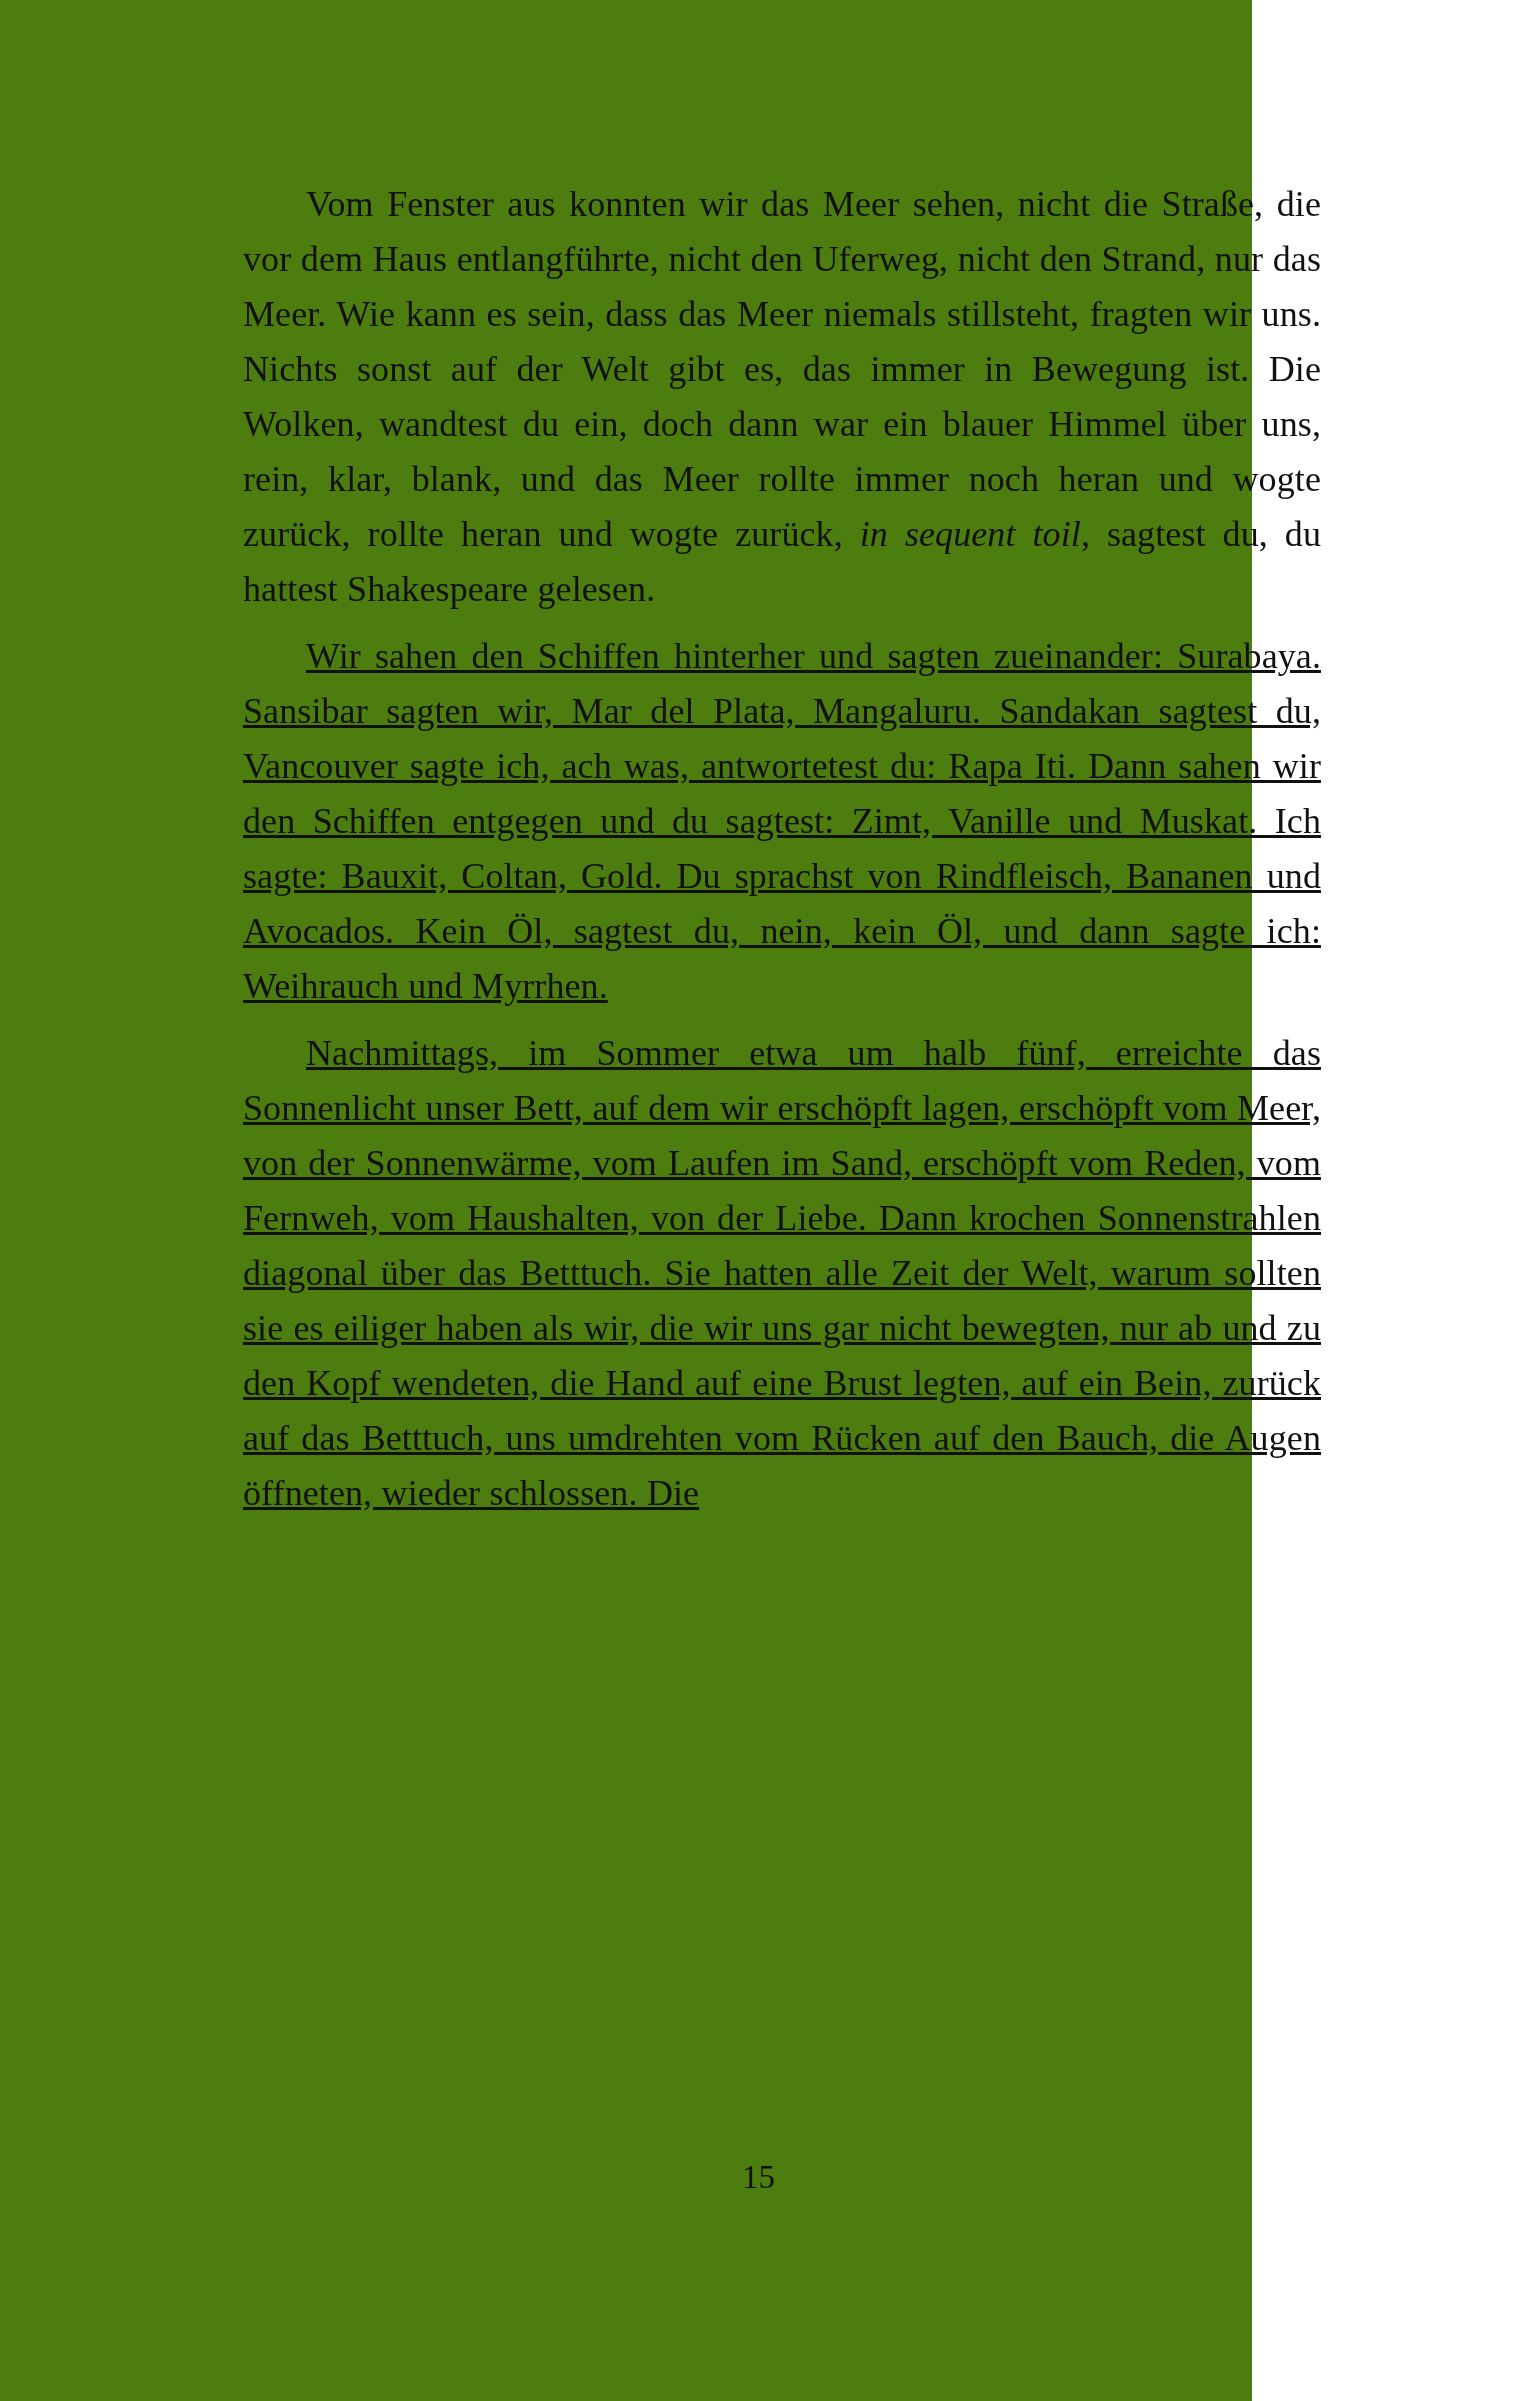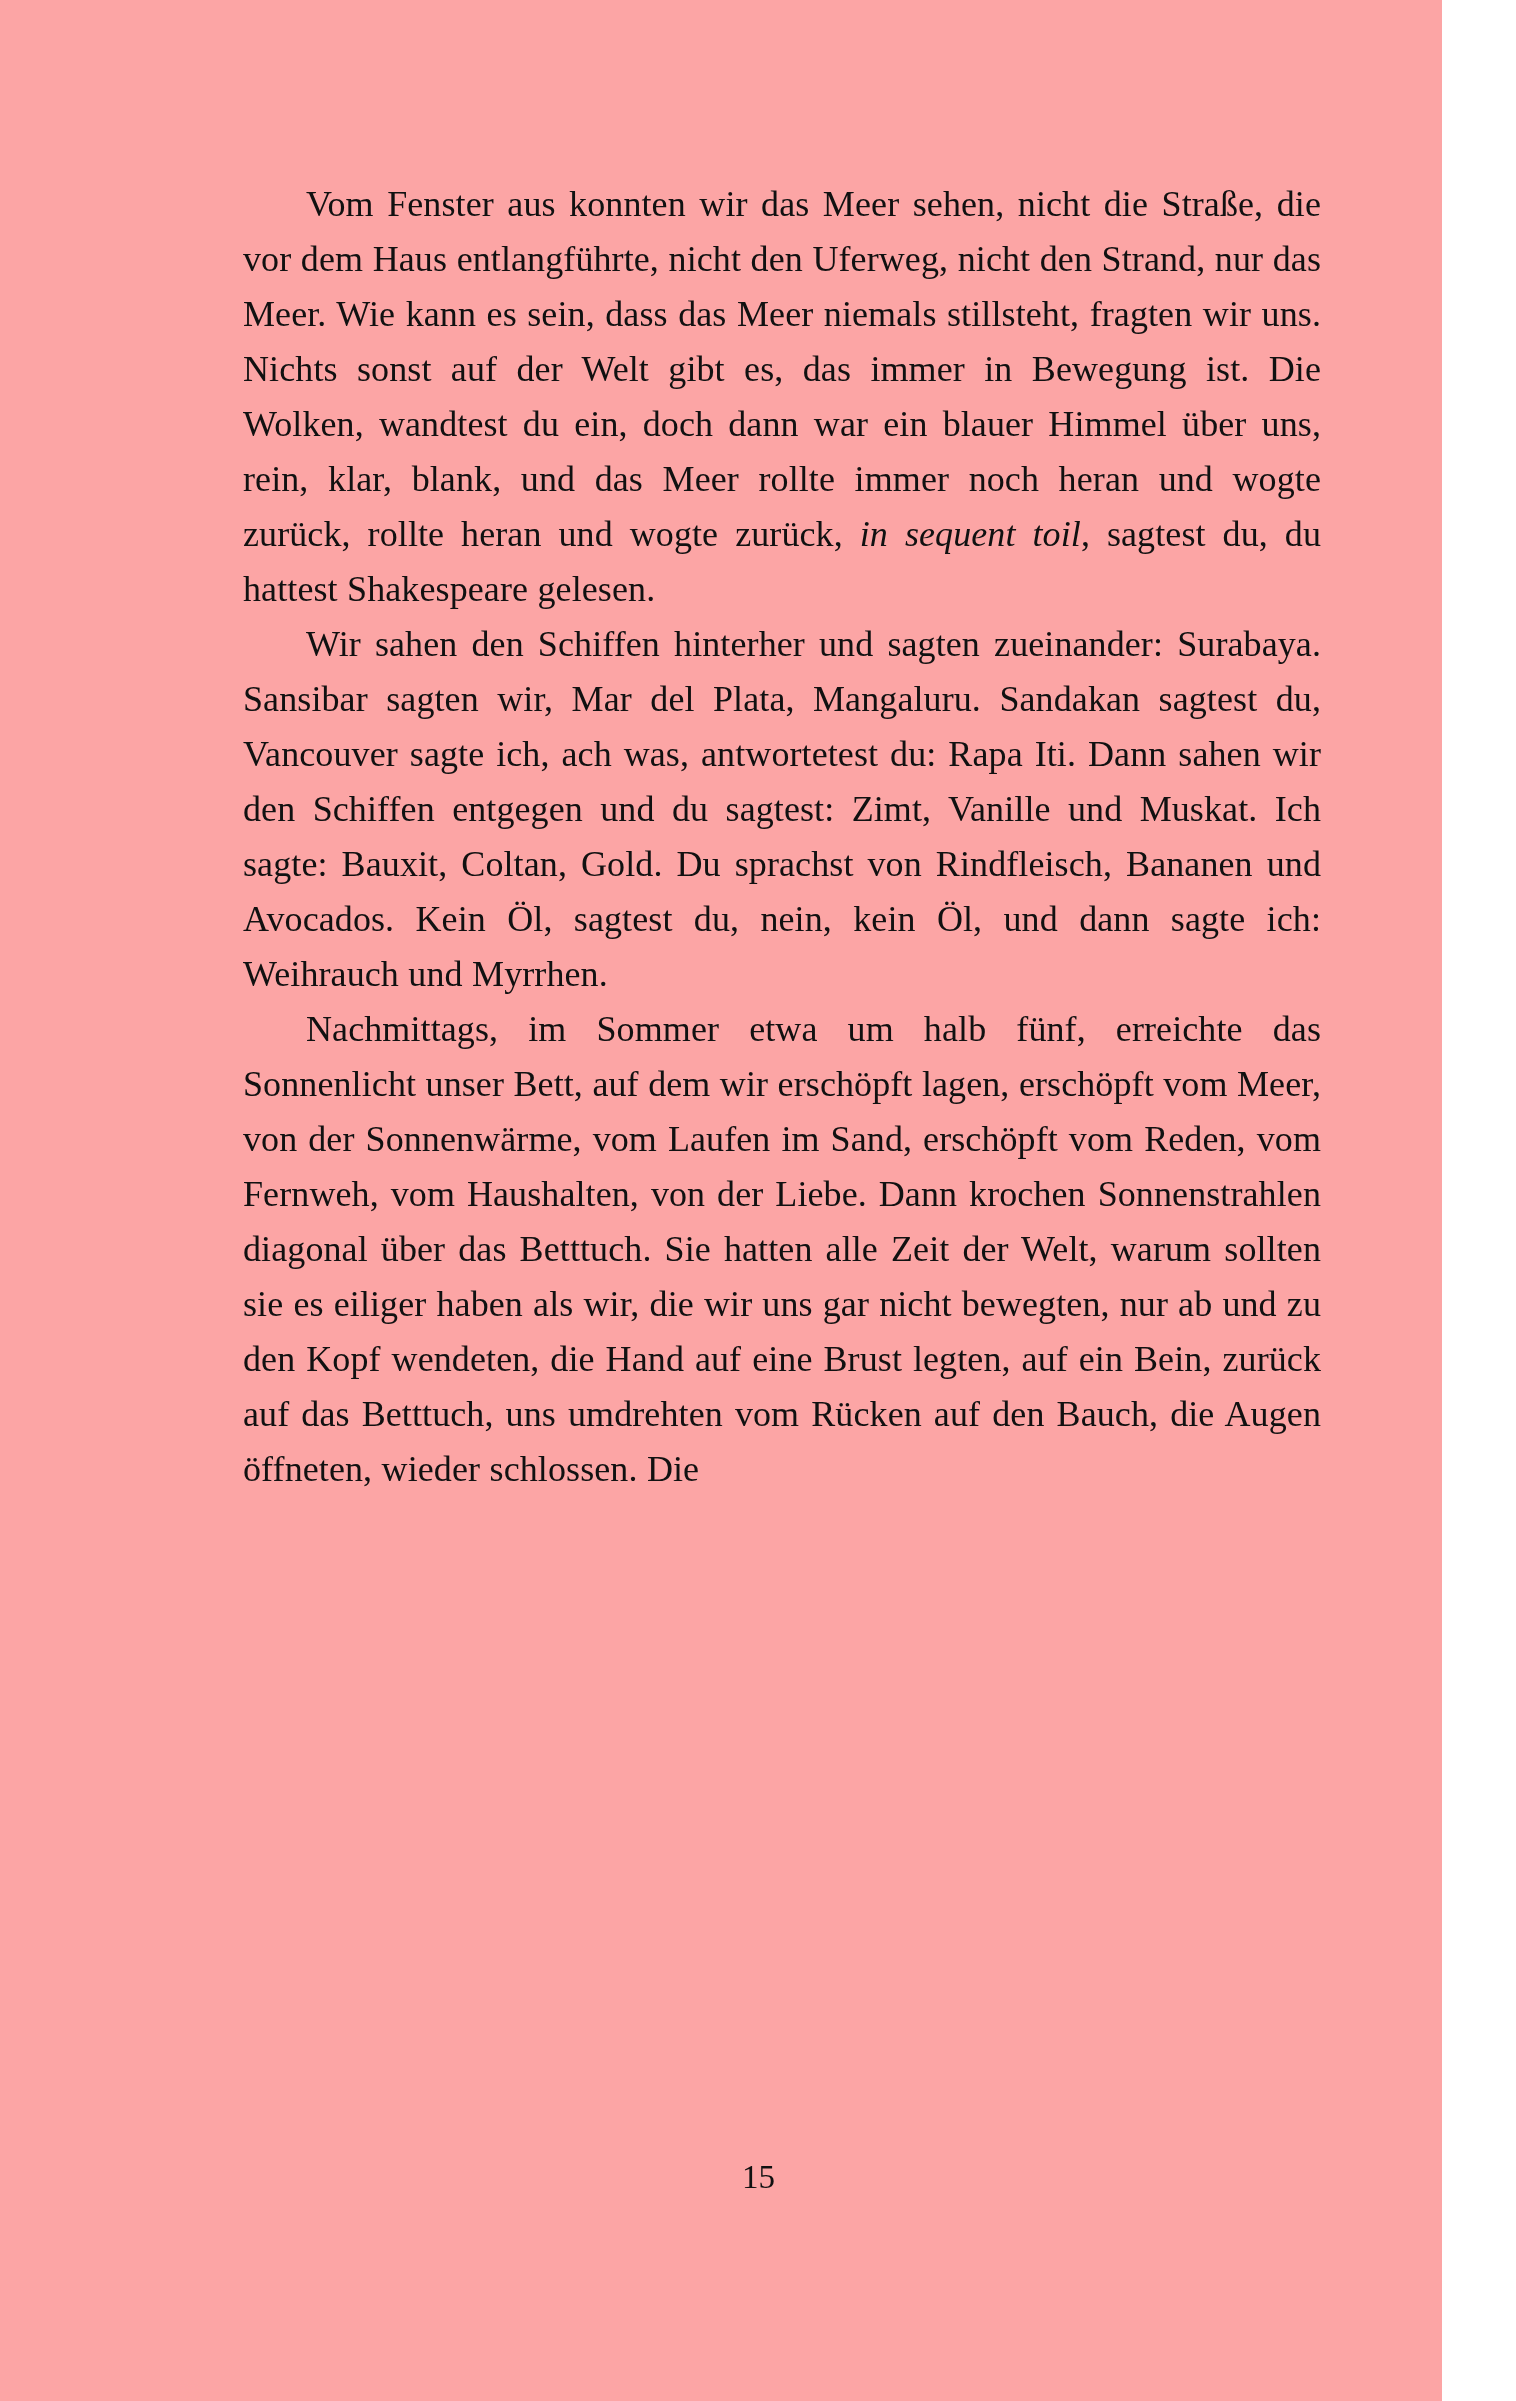--- a/index.html
+++ b/index.html
@@ -12,43 +12,44 @@
     height: 2401px;
     font-family: "Liberation Serif", "DejaVu Serif", serif;
     color: #111111;
     position: relative;
     overflow: hidden;
   }
   .page {
     position: absolute;
     top: 0;
     left: 0;
-    width: 1442px;
+    width: 1252px;
     height: 2401px;
-    background: #fca5a5;
+    background: #4d7c0f;
   }
   .text-block {
     position: absolute;
     left: 243px;
     top: 177px;
     width: 1078px;
   }
   .para {
     margin: 0;
     font-size: 36px;
     line-height: 55px;
     text-align: justify;
     text-justify: inter-word;
     text-indent: 63px;
     hyphens: manual;
     letter-spacing: 0.1px;
     word-spacing: 0.3px;
   }
   .para + .para {
-    margin-top: 0;
+    margin-top: 12px;
+    text-decoration: underline;
   }
   .para em {
     font-style: italic;
   }
   .folio {
     position: absolute;
     left: 0;
     top: 2159px;
     width: 1517px;
     text-align: center;

